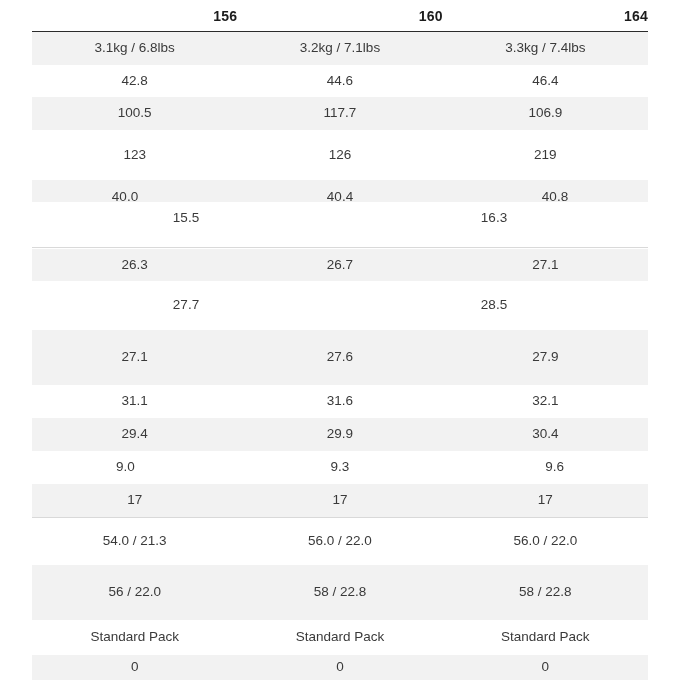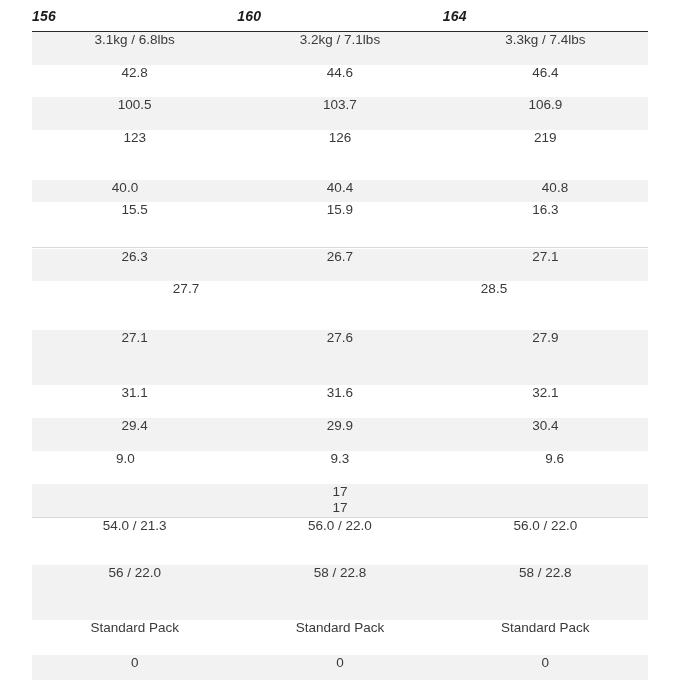--- a/index.html
+++ b/index.html
@@ -29,44 +29,44 @@
     left: 32px;
     top: 0;
     width: 616px;
     height: 31px;
     display: flex;
     align-items: center;
     background: #ffffff;
   }
   .header-cell {
     flex: 1 1 0;
-    text-align: left;
+    text-align: right;
     font-size: 14px;
     font-weight: bold;
     color: #1c1c1c;
     letter-spacing: 0.2px;
     line-height: 1;
-    font-style: italic;
   }
 
   .header-rule {
     position: absolute;
     left: 32px;
     top: 31px;
     width: 616px;
     height: 1.5px;
     background: #2b2b2b;
   }
 
   
   .band {
     position: absolute;
     left: 32px;
     width: 616px;
     display: flex;
+    align-items: center;
     box-sizing: border-box;
   }
   .band.shaded  { background: #f2f2f2; }
   .band.plain   { background: #ffffff; }
 
   .band .cell {
     flex: 1 1 0;
     text-align: center;
     font-size: 13.5px;
     font-weight: normal;
@@ -102,36 +102,35 @@
         <div class="cell">3.2kg / 7.1lbs</div>
         <div class="cell">3.3kg / 7.4lbs</div>
       </div>
       <div class="band plain" style="top: 65px; height: 32px;">
         <div class="cell">42.8</div>
         <div class="cell">44.6</div>
         <div class="cell">46.4</div>
       </div>
       <div class="band shaded" style="top: 97px; height: 33px;">
         <div class="cell">100.5</div>
-        <div class="cell">103.7</div>
+        <div class="cell">117.7</div>
         <div class="cell">106.9</div>
       </div>
       <div class="band plain" style="top: 130px; height: 50px;">
         <div class="cell">123</div>
         <div class="cell">126</div>
         <div class="cell">219</div>
       </div>
       <div class="band shaded" style="top: 180px; height: 35px; gap: 29px;">
         <div class="cell">40.0</div>
         <div class="cell">40.4</div>
         <div class="cell">40.8</div>
       </div>
       <div class="band plain" style="top: 202px; height: 32px;">
         <div class="cell">15.5</div>
-        <div class="cell">15.9</div>
         <div class="cell">16.3</div>
       </div>
       <div class="band shaded" style="top: 249px; height: 32px;">
         <div class="cell">26.3</div>
         <div class="cell">26.7</div>
         <div class="cell">27.1</div>
       </div>
       <div class="band plain" style="top: 281px; height: 49px;">
         <div class="cell">27.7</div>
         <div class="cell">28.5</div>
@@ -149,21 +148,21 @@
       <div class="band shaded" style="top: 418px; height: 33px;">
         <div class="cell">29.4</div>
         <div class="cell">29.9</div>
         <div class="cell">30.4</div>
       </div>
       <div class="band plain" style="top: 451px; height: 33px; gap: 28px;">
         <div class="cell">9.0</div>
         <div class="cell">9.3</div>
         <div class="cell">9.6</div>
       </div>
-      <div class="band shaded" style="top: 484px; height: 33px; flex-direction: column;">
+      <div class="band shaded" style="top: 484px; height: 33px;">
         <div class="cell">17</div>
         <div class="cell">17</div>
         <div class="cell">17</div>
       </div>
       <div class="band plain" style="top: 518px; height: 47px;">
         <div class="cell">54.0 / 21.3</div>
         <div class="cell">56.0 / 22.0</div>
         <div class="cell">56.0 / 22.0</div>
       </div>
       <div class="band shaded" style="top: 565px; height: 55px;">

